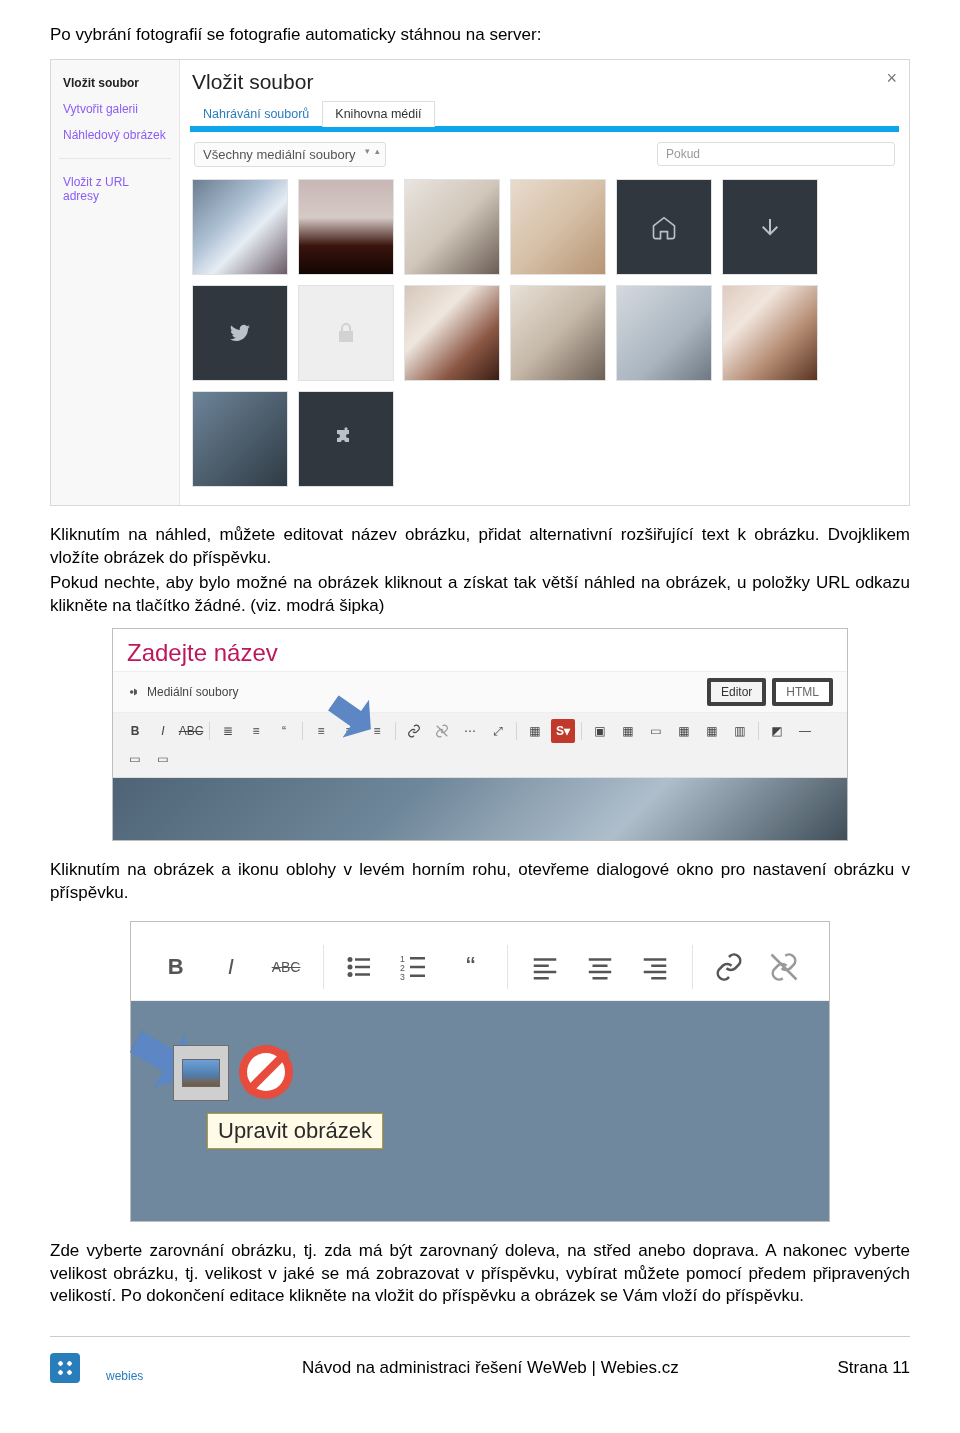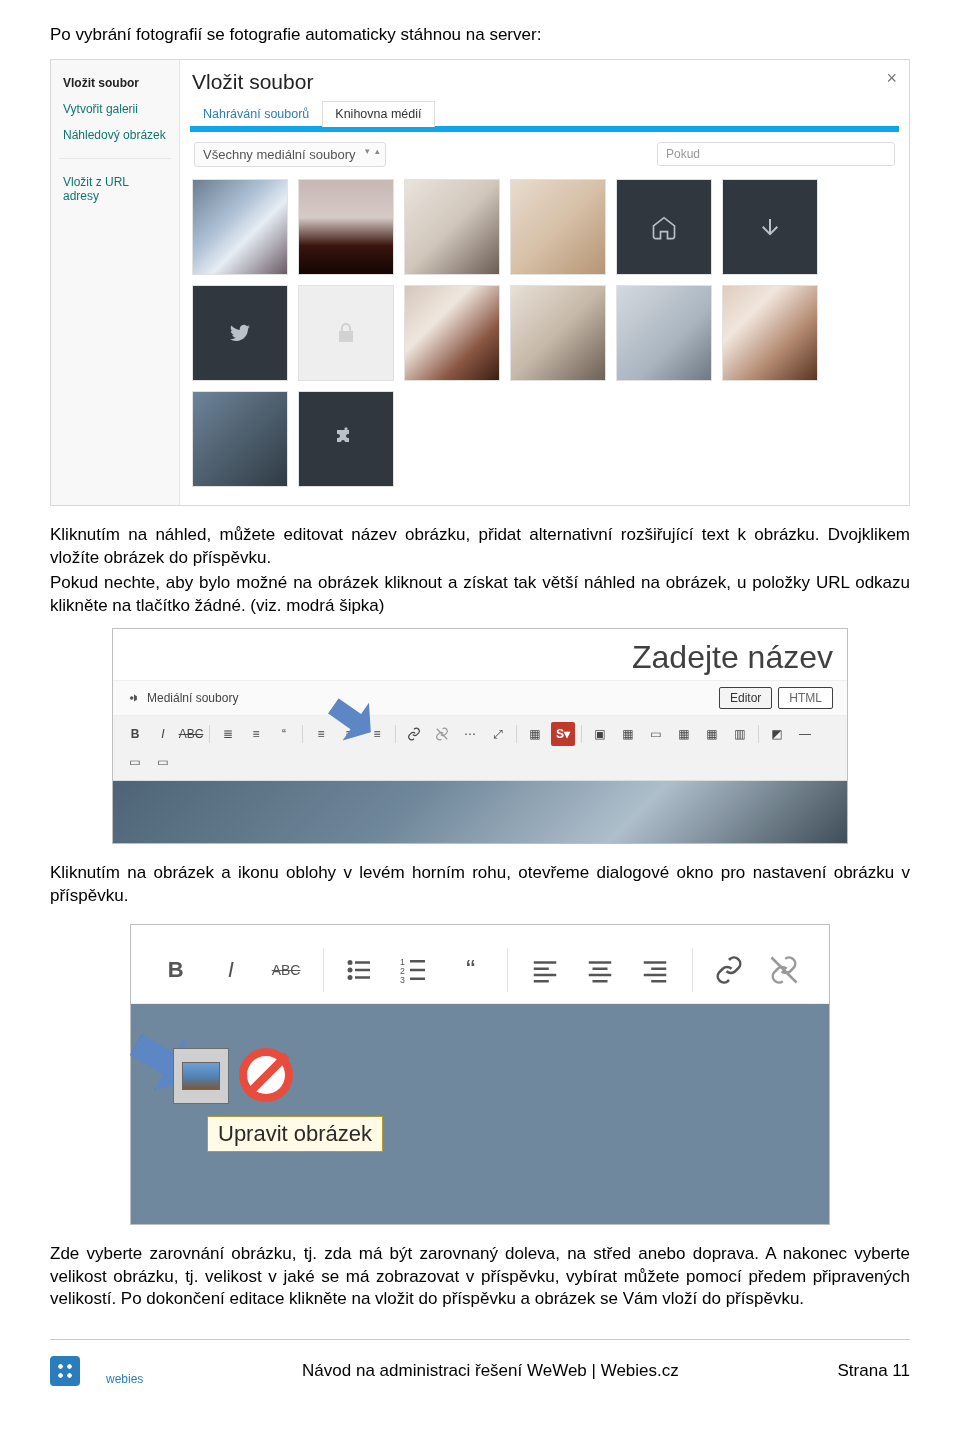--- a/index.html
+++ b/index.html
@@ -46,21 +46,21 @@
     min-height: 286px;
   }
   .modal-sidebar {
     width: 128px;
     border-right: 1px solid #e6e6e6;
     background: #f8f8f8;
     padding: 10px 0 0 0;
   }
   .modal-sidebar .side-link {
     padding: 6px 12px;
-    color: #0f766e;
+    color: #8b5cf6;
     cursor: pointer;
   }
   .modal-sidebar .side-link.strong {
     color: #222;
     font-weight: bold;
   }
   .modal-sidebar hr {
     border: none;
     border-top: 1px solid #e6e6e6;
     margin: 10px 8px;
@@ -168,24 +168,23 @@
   }
   .thumb svg { opacity: .9; }
 
   
   .editor-shot {
     border: 1px solid #bfbfbf;
     margin: 10px 62px 18px 62px;
     font-family: Arial, sans-serif;
   }
   .editor-shot .etitle {
-    font-size: 32px;
-    color: #404040;
+    font-size: 24px;
+    color: #be185d;
     padding: 10px 14px 4px 14px;
-    text-align: right;
   }
   .editor-shot .permalink {
     font-size: 12px;
     color: #555;
     padding: 0 14px 8px 14px;
     display: flex;
     align-items: center;
     gap: 6px;
   }
   .editor-shot .permalink a { color: #2a7dbb; text-decoration: none; }
@@ -205,21 +204,21 @@
     justify-content: space-between;
     background: #fafafa;
     border-top: 1px solid #eee;
     border-bottom: 1px solid #eee;
   }
   .media-bar .left { display: flex; align-items: center; gap: 6px; color: #444; cursor: pointer; }
   .media-bar .right { display: flex; gap: 6px; }
   .mode-tab {
     font-size: 12px;
     padding: 3px 10px;
-    border: 1px solid #404040;
+    border: 4px solid #404040;
     background: #fff;
     color: #666;
     border-radius: 2px;
   }
   .mode-tab.active {
     background: #f4f4f4;
     color: #333;
   }
   .tinymce {
     background: #f2f2f2;

